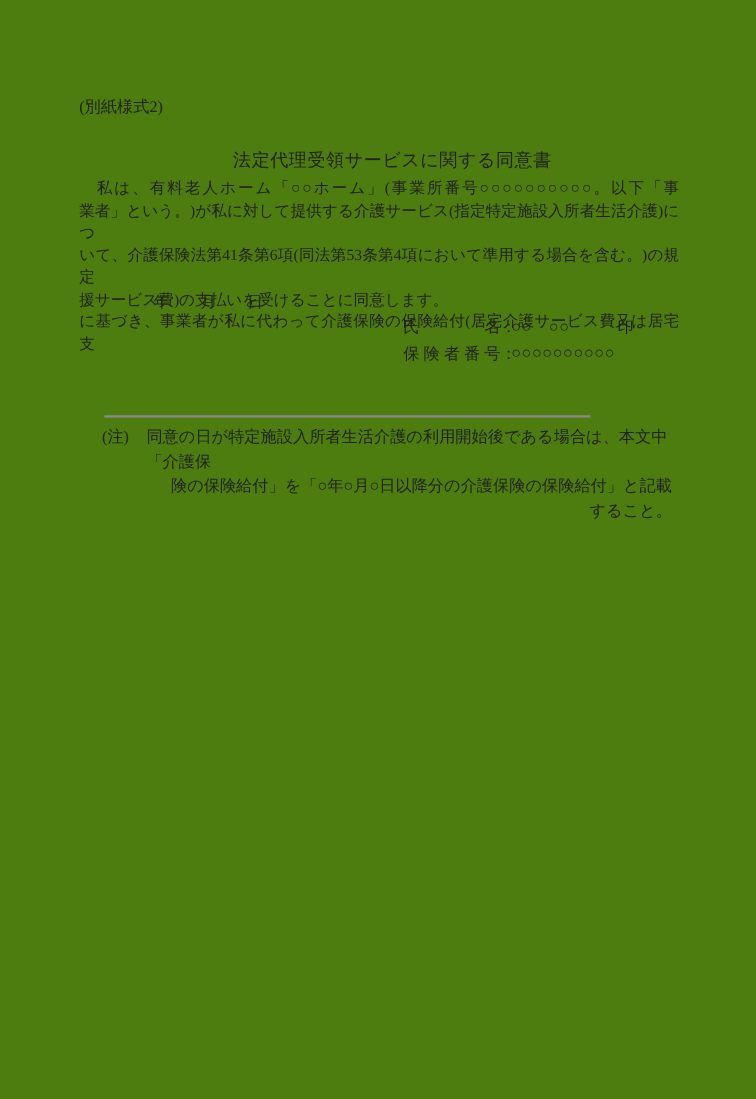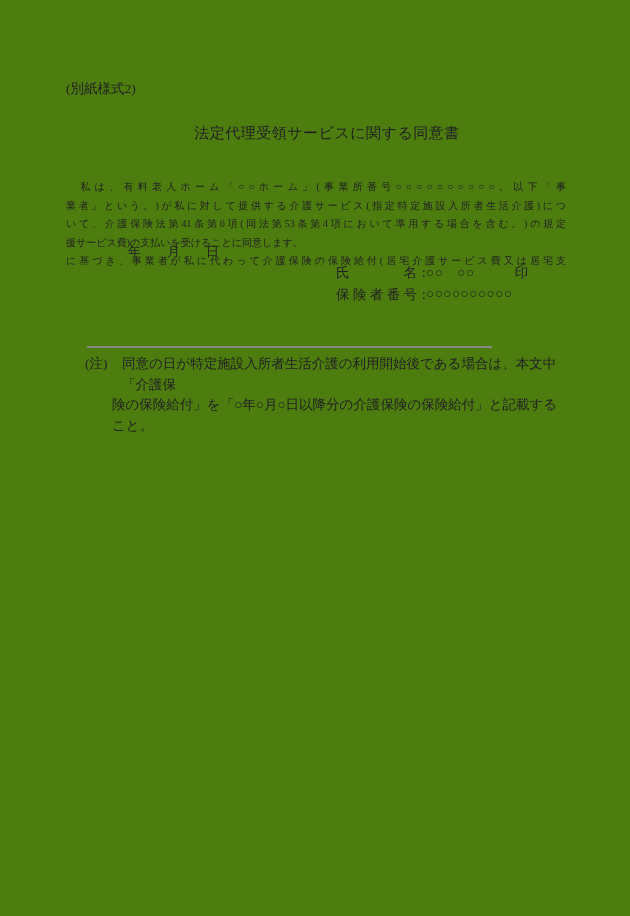--- a/index.html
+++ b/index.html
@@ -30,23 +30,22 @@
     text-align: center;
     font-size: 15px;
     letter-spacing: 0.5px;
     margin-left: 12px;
   }
   .body-par {
     position: absolute;
     left: 66px;
     top: 148px;
     width: 500px;
-    font-size: 10px;
+    font-size: 13px;
     line-height: 18.5px;
-    margin-top: 30px;
   }
   .body-line.just {
     text-align: justify;
     text-align-last: justify;
   }
   .date-line {
     position: absolute;
     left: 128px;
     top: 243px;
     font-size: 13px;
@@ -99,21 +98,22 @@
   }
   .note-tag {
     position: absolute;
     left: 0;
     top: 0;
   }
   .note-line1 {
     margin-left: 37px;
   }
   .note-line2 {
-    margin-left: 27px;
+    margin-left: 44px;
+    text-align: right;
   }
 </style>
 </head>
 <body>
 
 <div class="page">
 
   <div class="form-tag">(別紙様式2)</div>
 
   <div class="doc-title">法定代理受領サービスに関する同意書</div>

